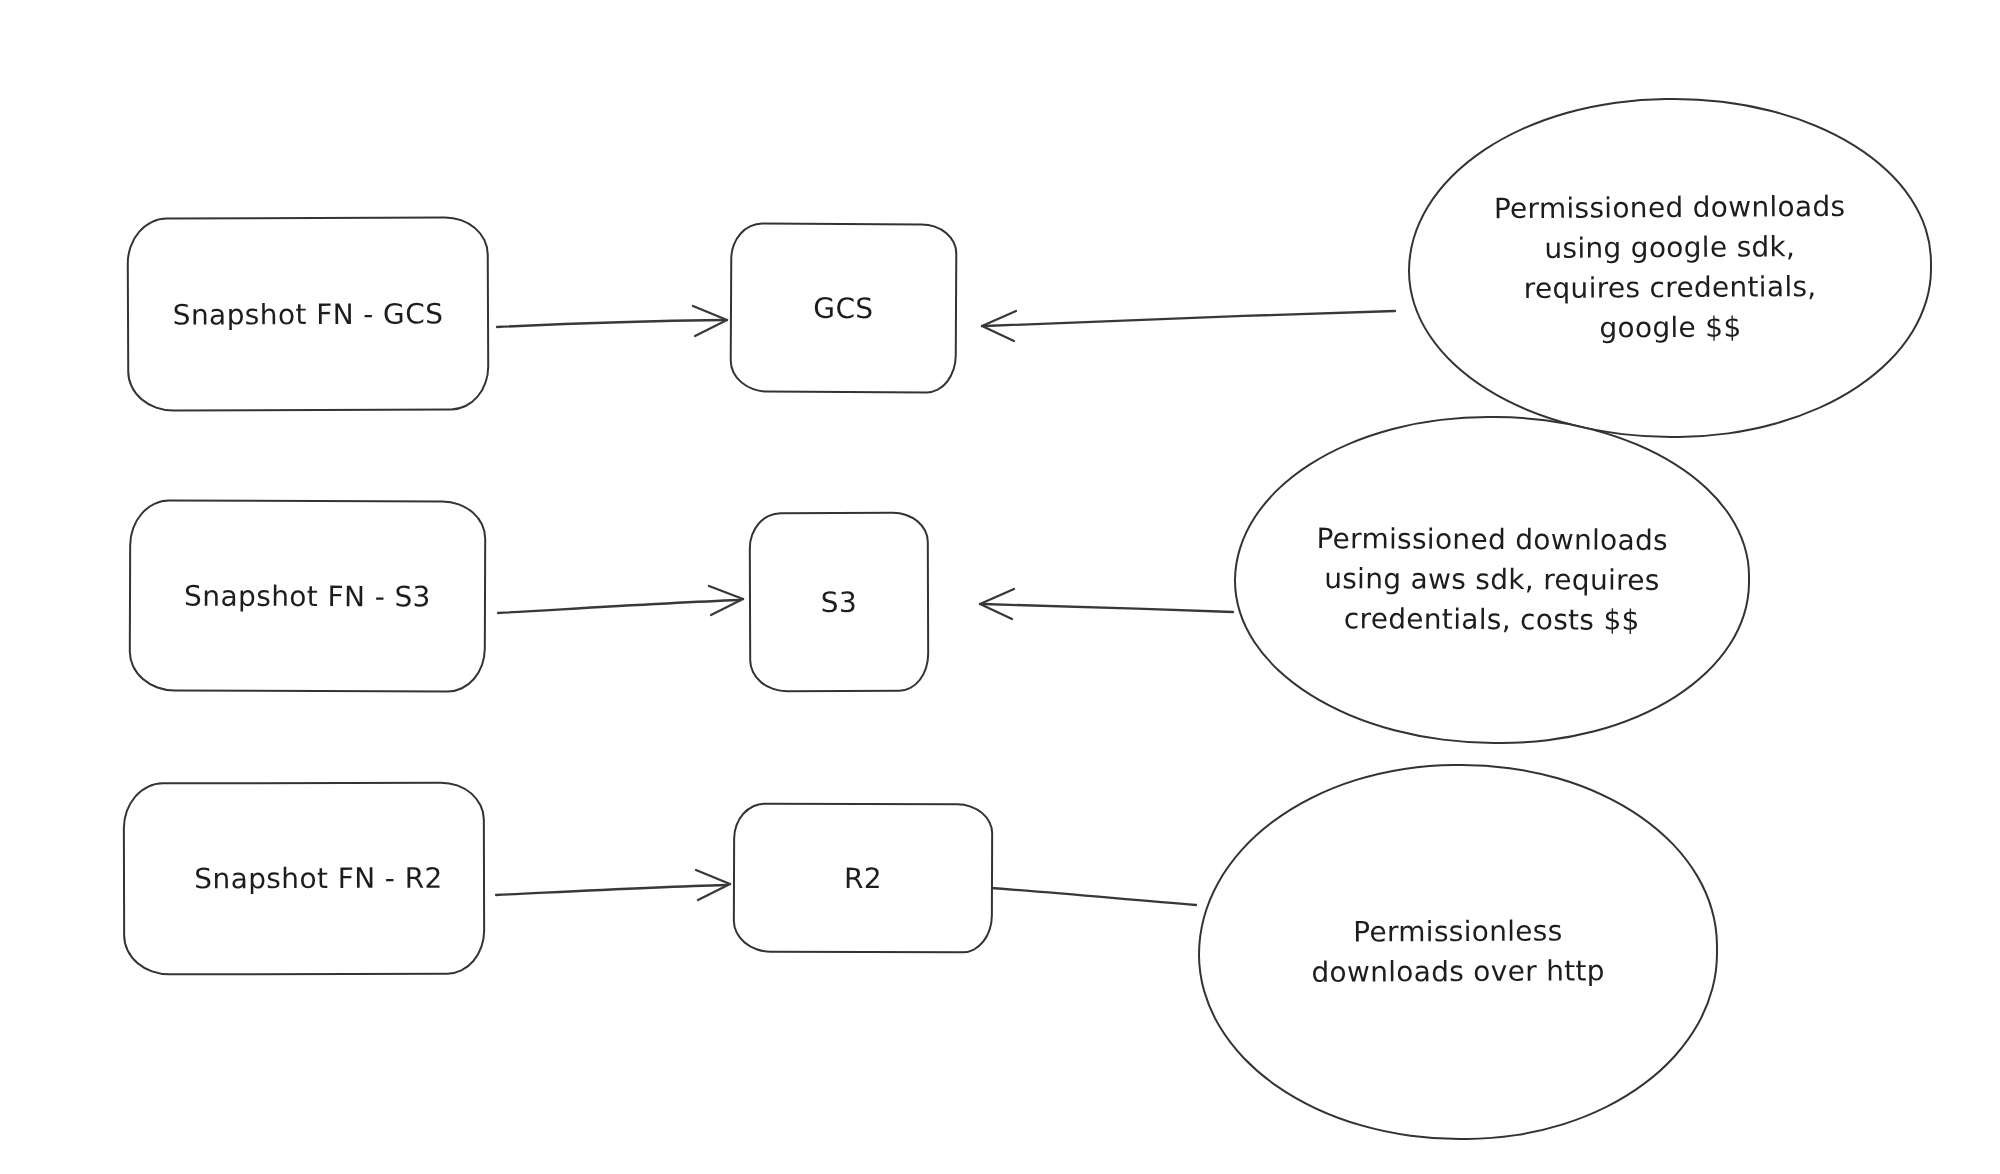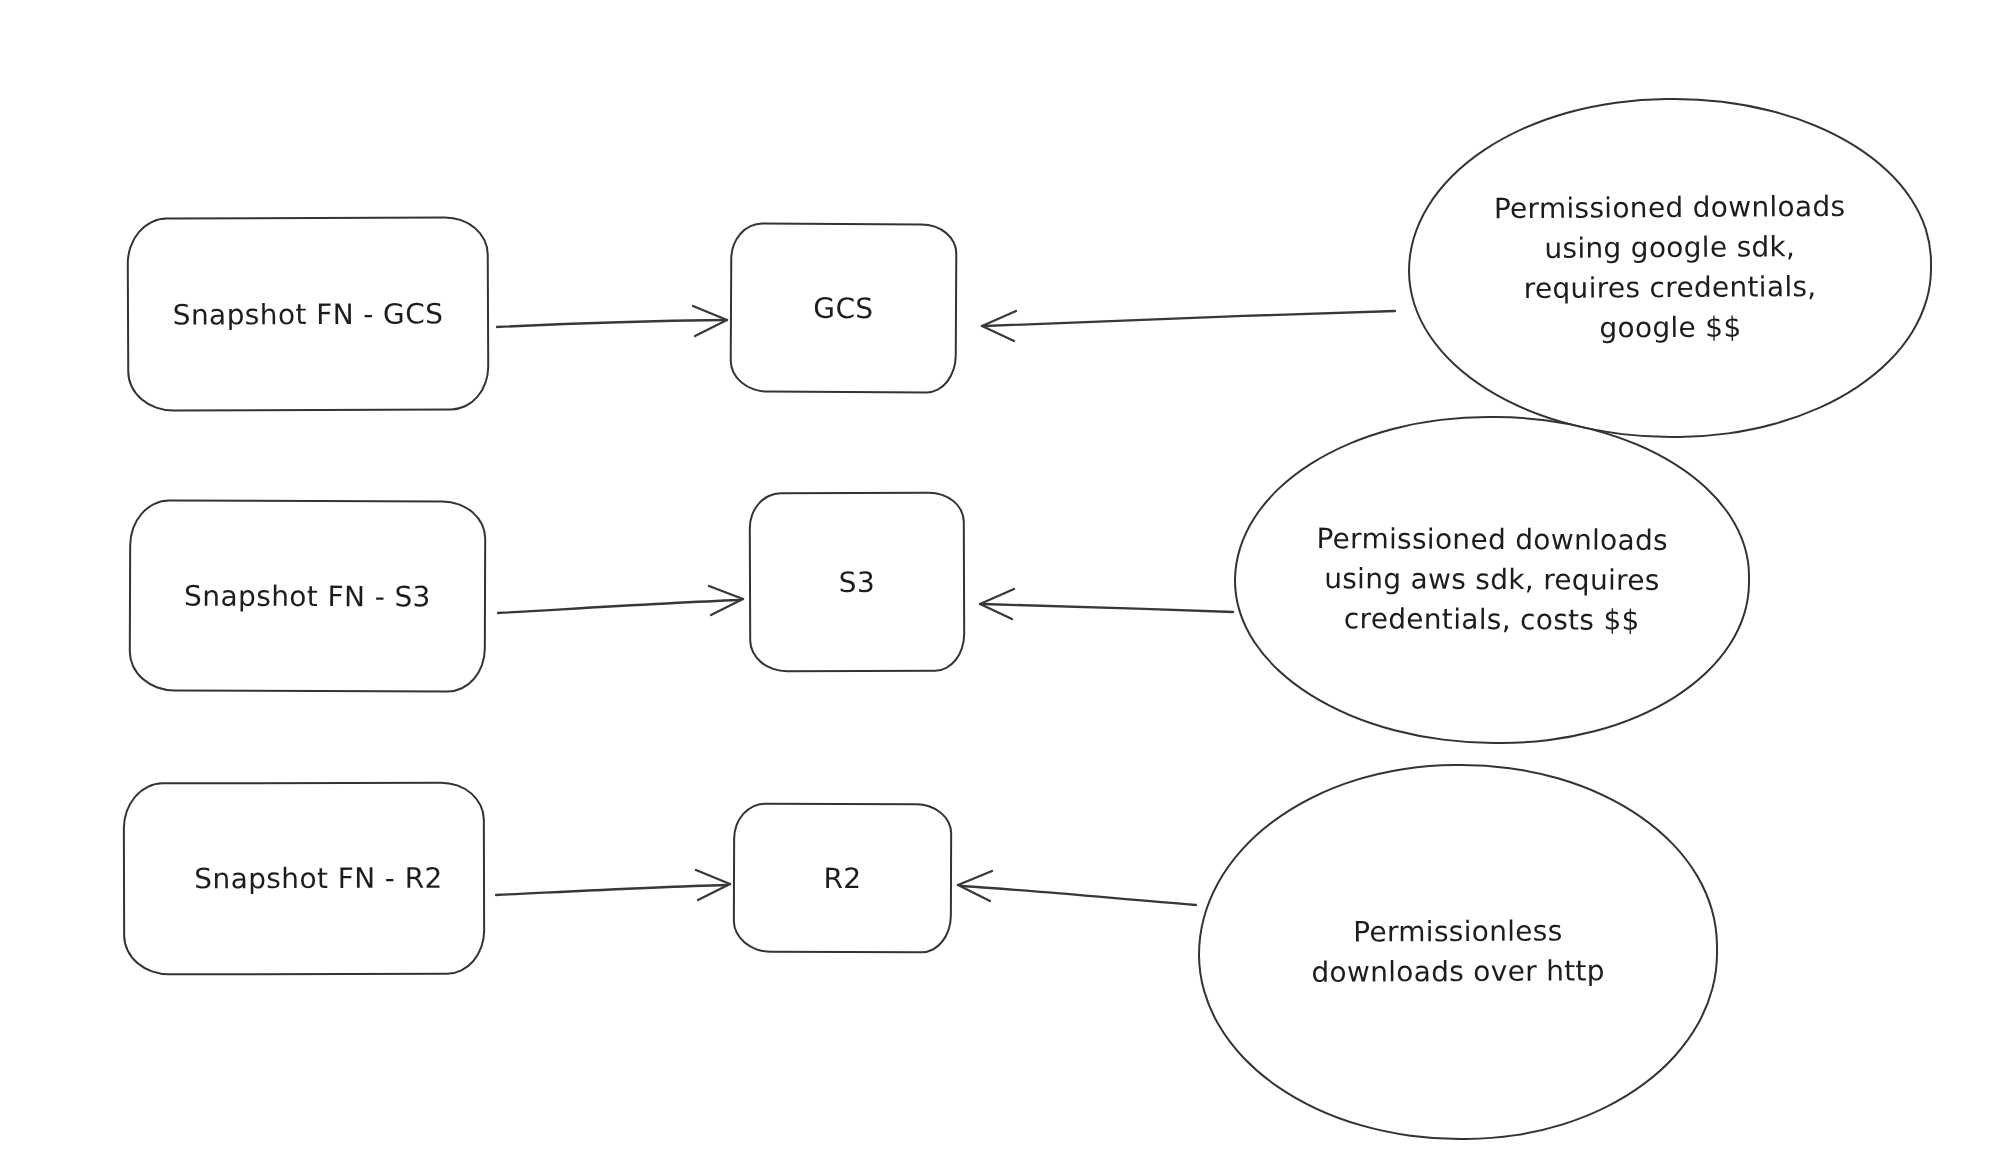--- a/index.html
+++ b/index.html
@@ -38,22 +38,22 @@
     text-align: center;
   }
   
   .rect-big { border-radius: 40px 44px 38px 46px / 46px 38px 44px 40px; }
   .src1 { left: 127px; top: 217px; width: 362px; height: 194px; transform: rotate(-0.25deg); }
   .src2 { left: 129px; top: 500px; width: 357px; height: 192px; transform: rotate(0.2deg); }
   .src3 { left: 123px; top: 782px; width: 362px; height: 193px; transform: rotate(-0.15deg); padding-left: 29px; }
   
   .rect-small { border-radius: 32px 36px 30px 38px / 36px 30px 38px 32px; }
   .tgt1 { left: 730px; top: 223px; width: 227px; height: 170px; transform: rotate(0.3deg); }
-  .tgt2 { left: 749px; top: 492px; width: 216px; height: 180px; transform: rotate(-0.2deg); }
-  .tgt3 { left: 733px; top: 803px; width: 219px; height: 150px; transform: rotate(0.2deg); }
+  .tgt2 { left: 749px; top: 512px; width: 180px; height: 180px; transform: rotate(-0.2deg); }
+  .tgt3 { left: 733px; top: 803px; width: 260px; height: 150px; transform: rotate(0.2deg); }
   
   .ellipse {
     border-radius: 50% 50% 49% 51% / 51% 49% 50% 50%;
   }
   .note1 { left: 1408px; top:  98px; width: 524px; height: 340px; transform: rotate(-0.4deg); }
   .note2 { left: 1234px; top: 416px; width: 516px; height: 328px; transform: rotate(0.3deg); }
   .note3 { left: 1198px; top: 764px; width: 520px; height: 376px; transform: rotate(-0.3deg); }
 
   .box-label {
     font-size: 28px;

